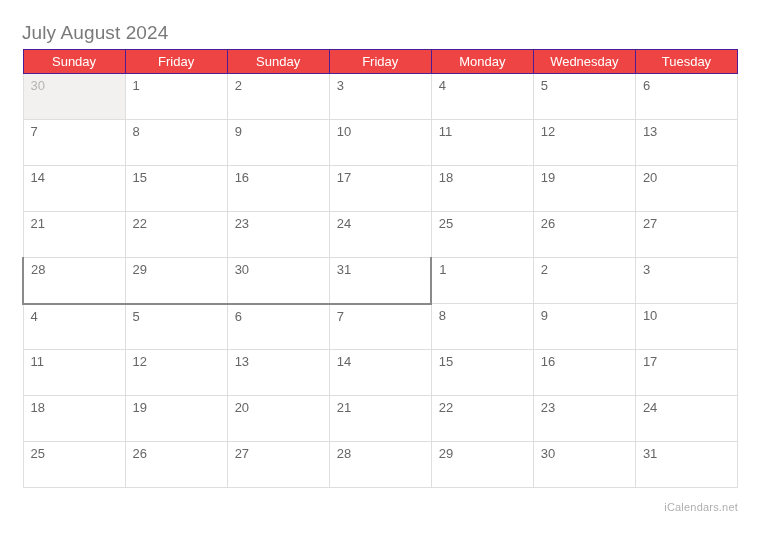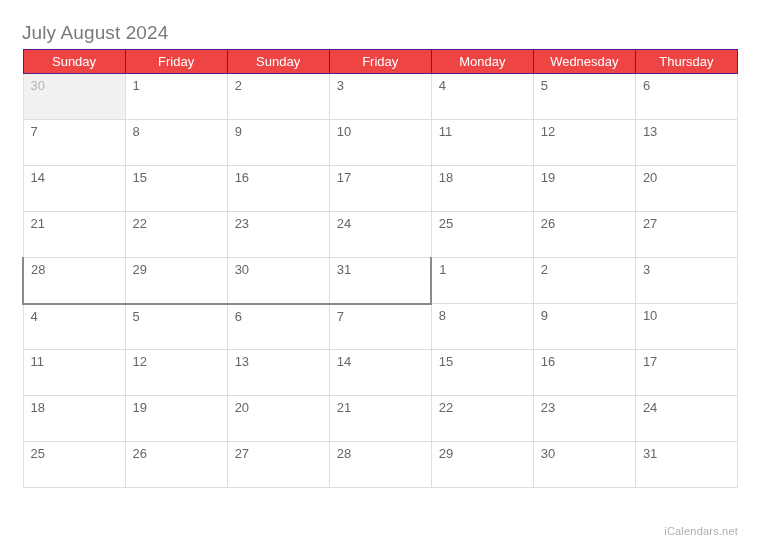--- a/index.html
+++ b/index.html
@@ -77,21 +77,21 @@
   .cal-table td.jul-edge-right {
     border-right: 2px solid #8a8a8a;
   }
   .daynum {
     display: block;
     line-height: 15px;
   }
   .cal-footer {
     position: absolute;
     right: 30px;
-    top: 525px;
+    top: 501px;
     font-size: 11px;
     color: #b0b0b0;
     letter-spacing: 0.2px;
   }
 </style>
 </head>
 <body>
 
 <div class="page">
 
@@ -99,21 +99,21 @@
 
   <table class="cal-table">
     <thead>
       <tr>
         <th>Sunday</th>
         <th>Friday</th>
         <th>Sunday</th>
         <th>Friday</th>
         <th>Monday</th>
         <th>Wednesday</th>
-        <th>Thursday</th>
+        <th>Tuesday</th>
       </tr>
     </thead>
     <tbody id="calendar-body">
         <tr>
           <td class="other-month">
             <span class="daynum">30</span>
           </td>
           <td>
             <span class="daynum">1</span>
           </td>

